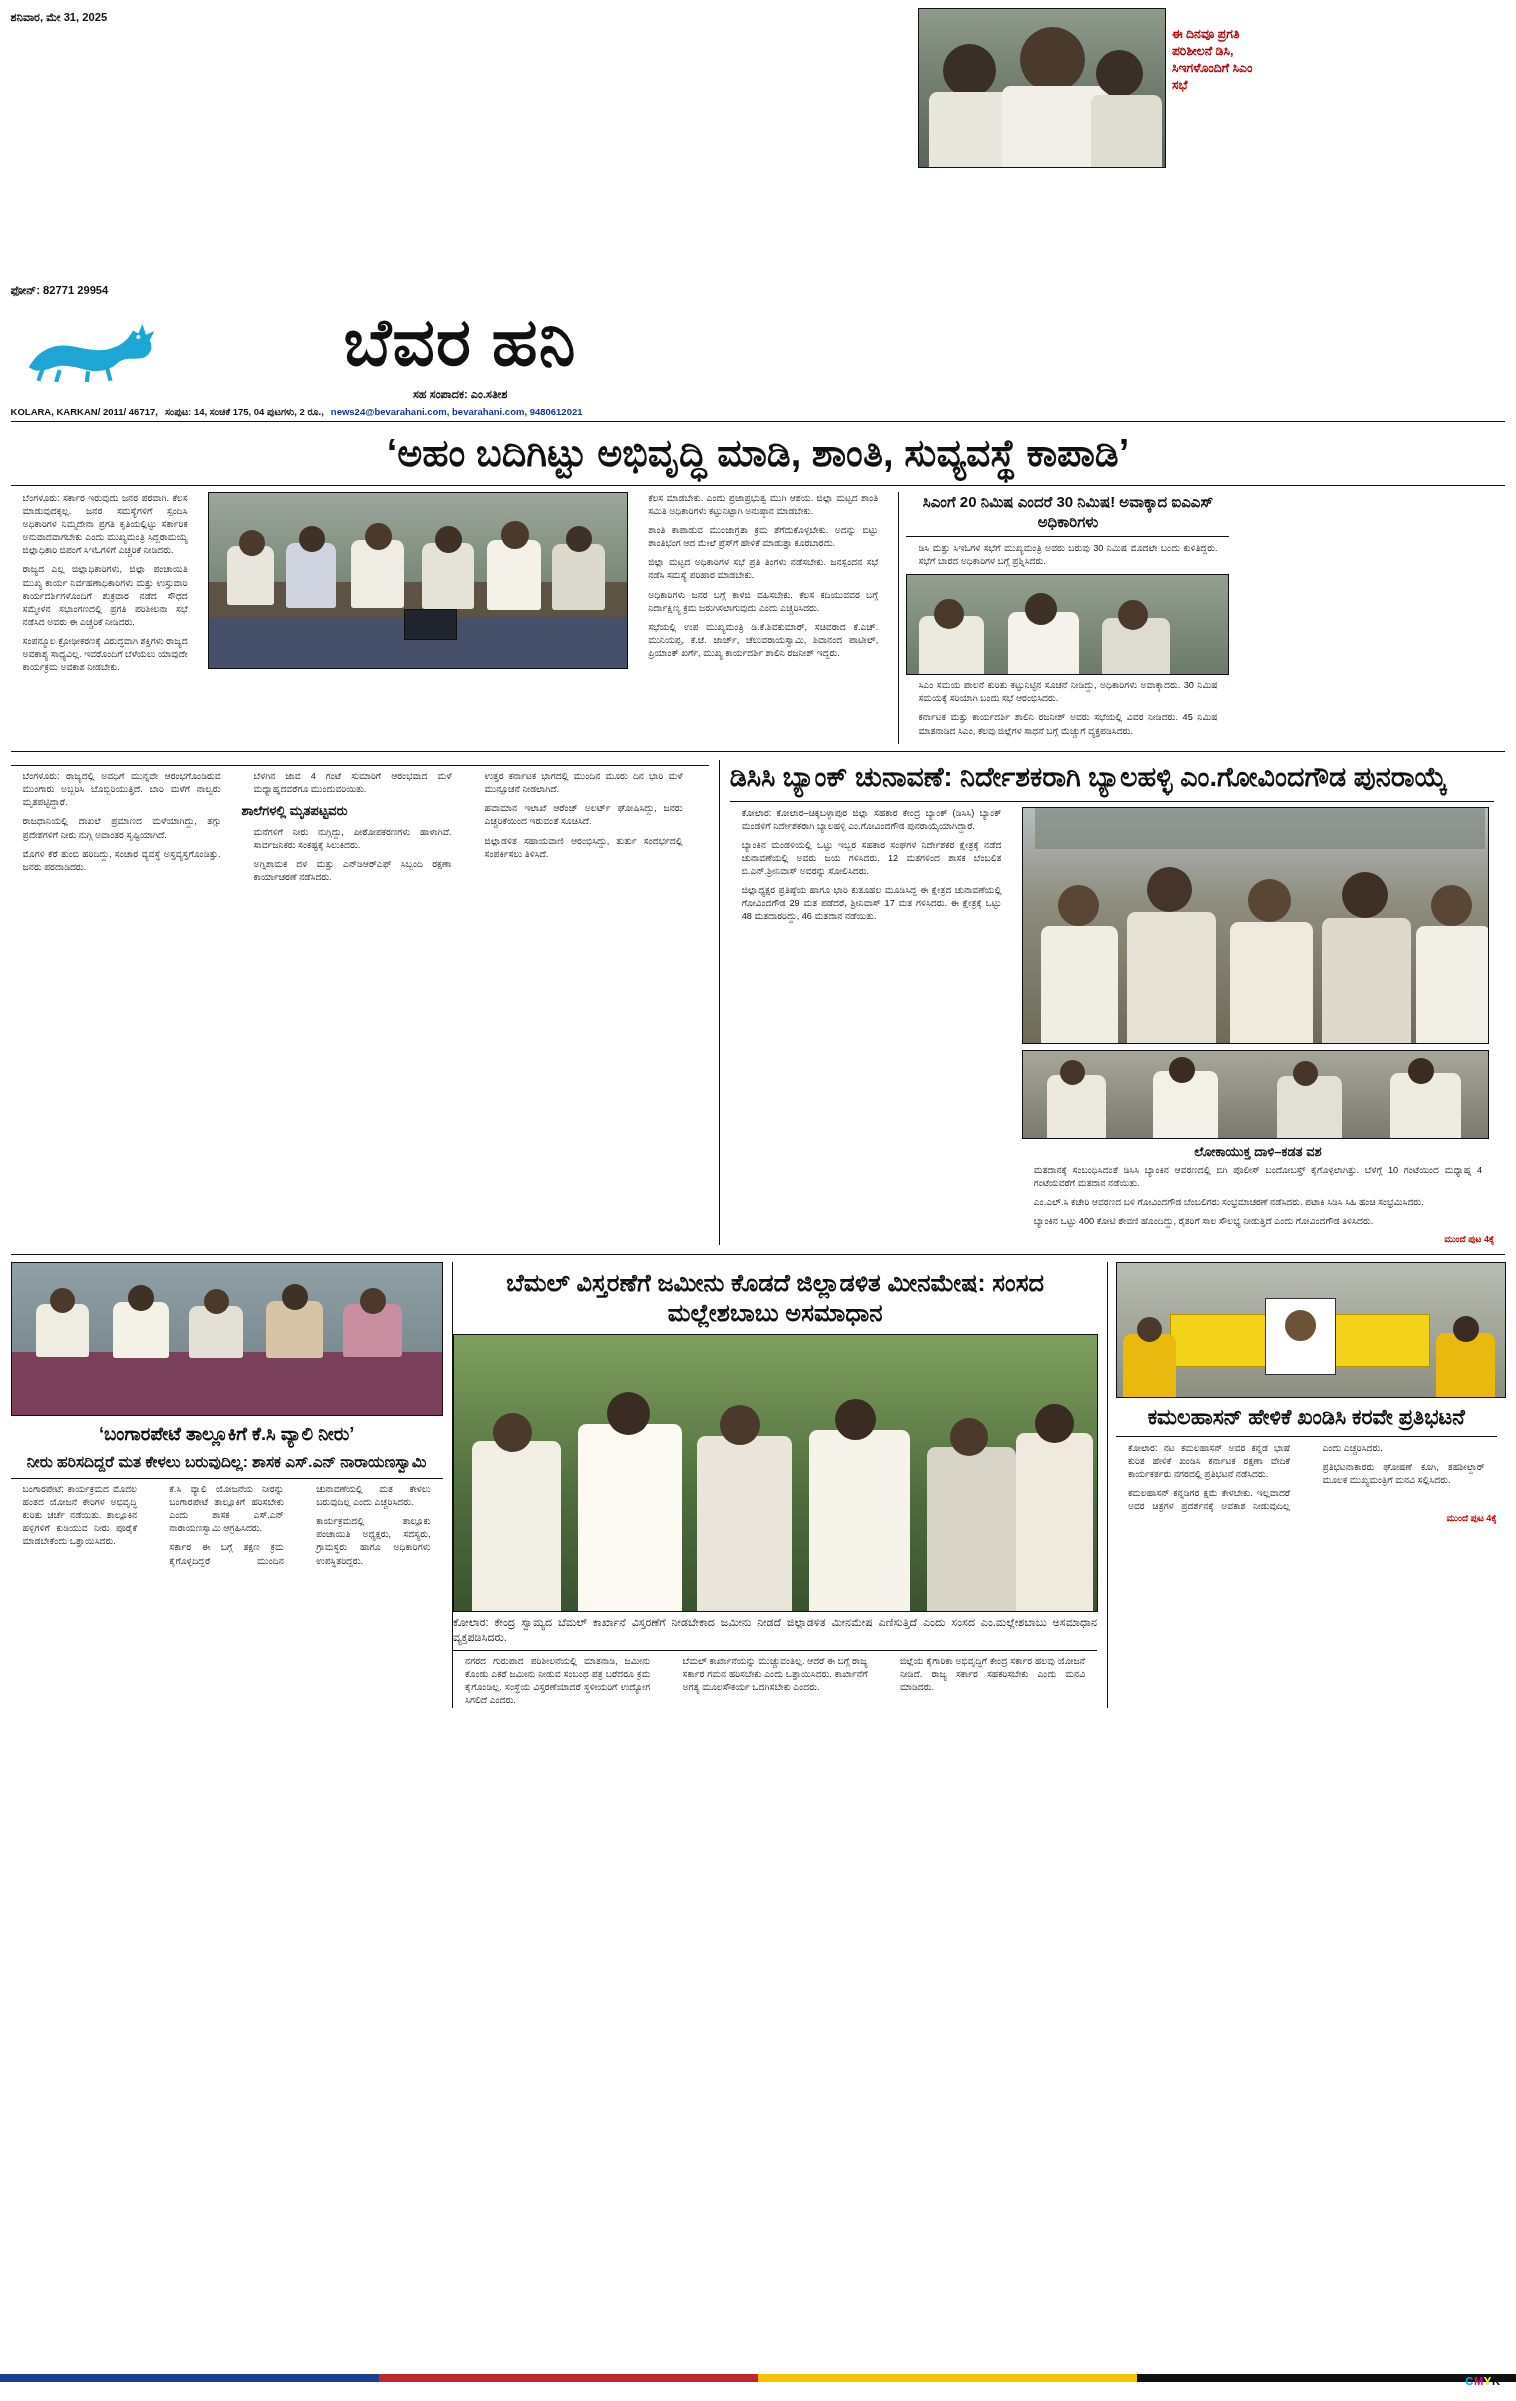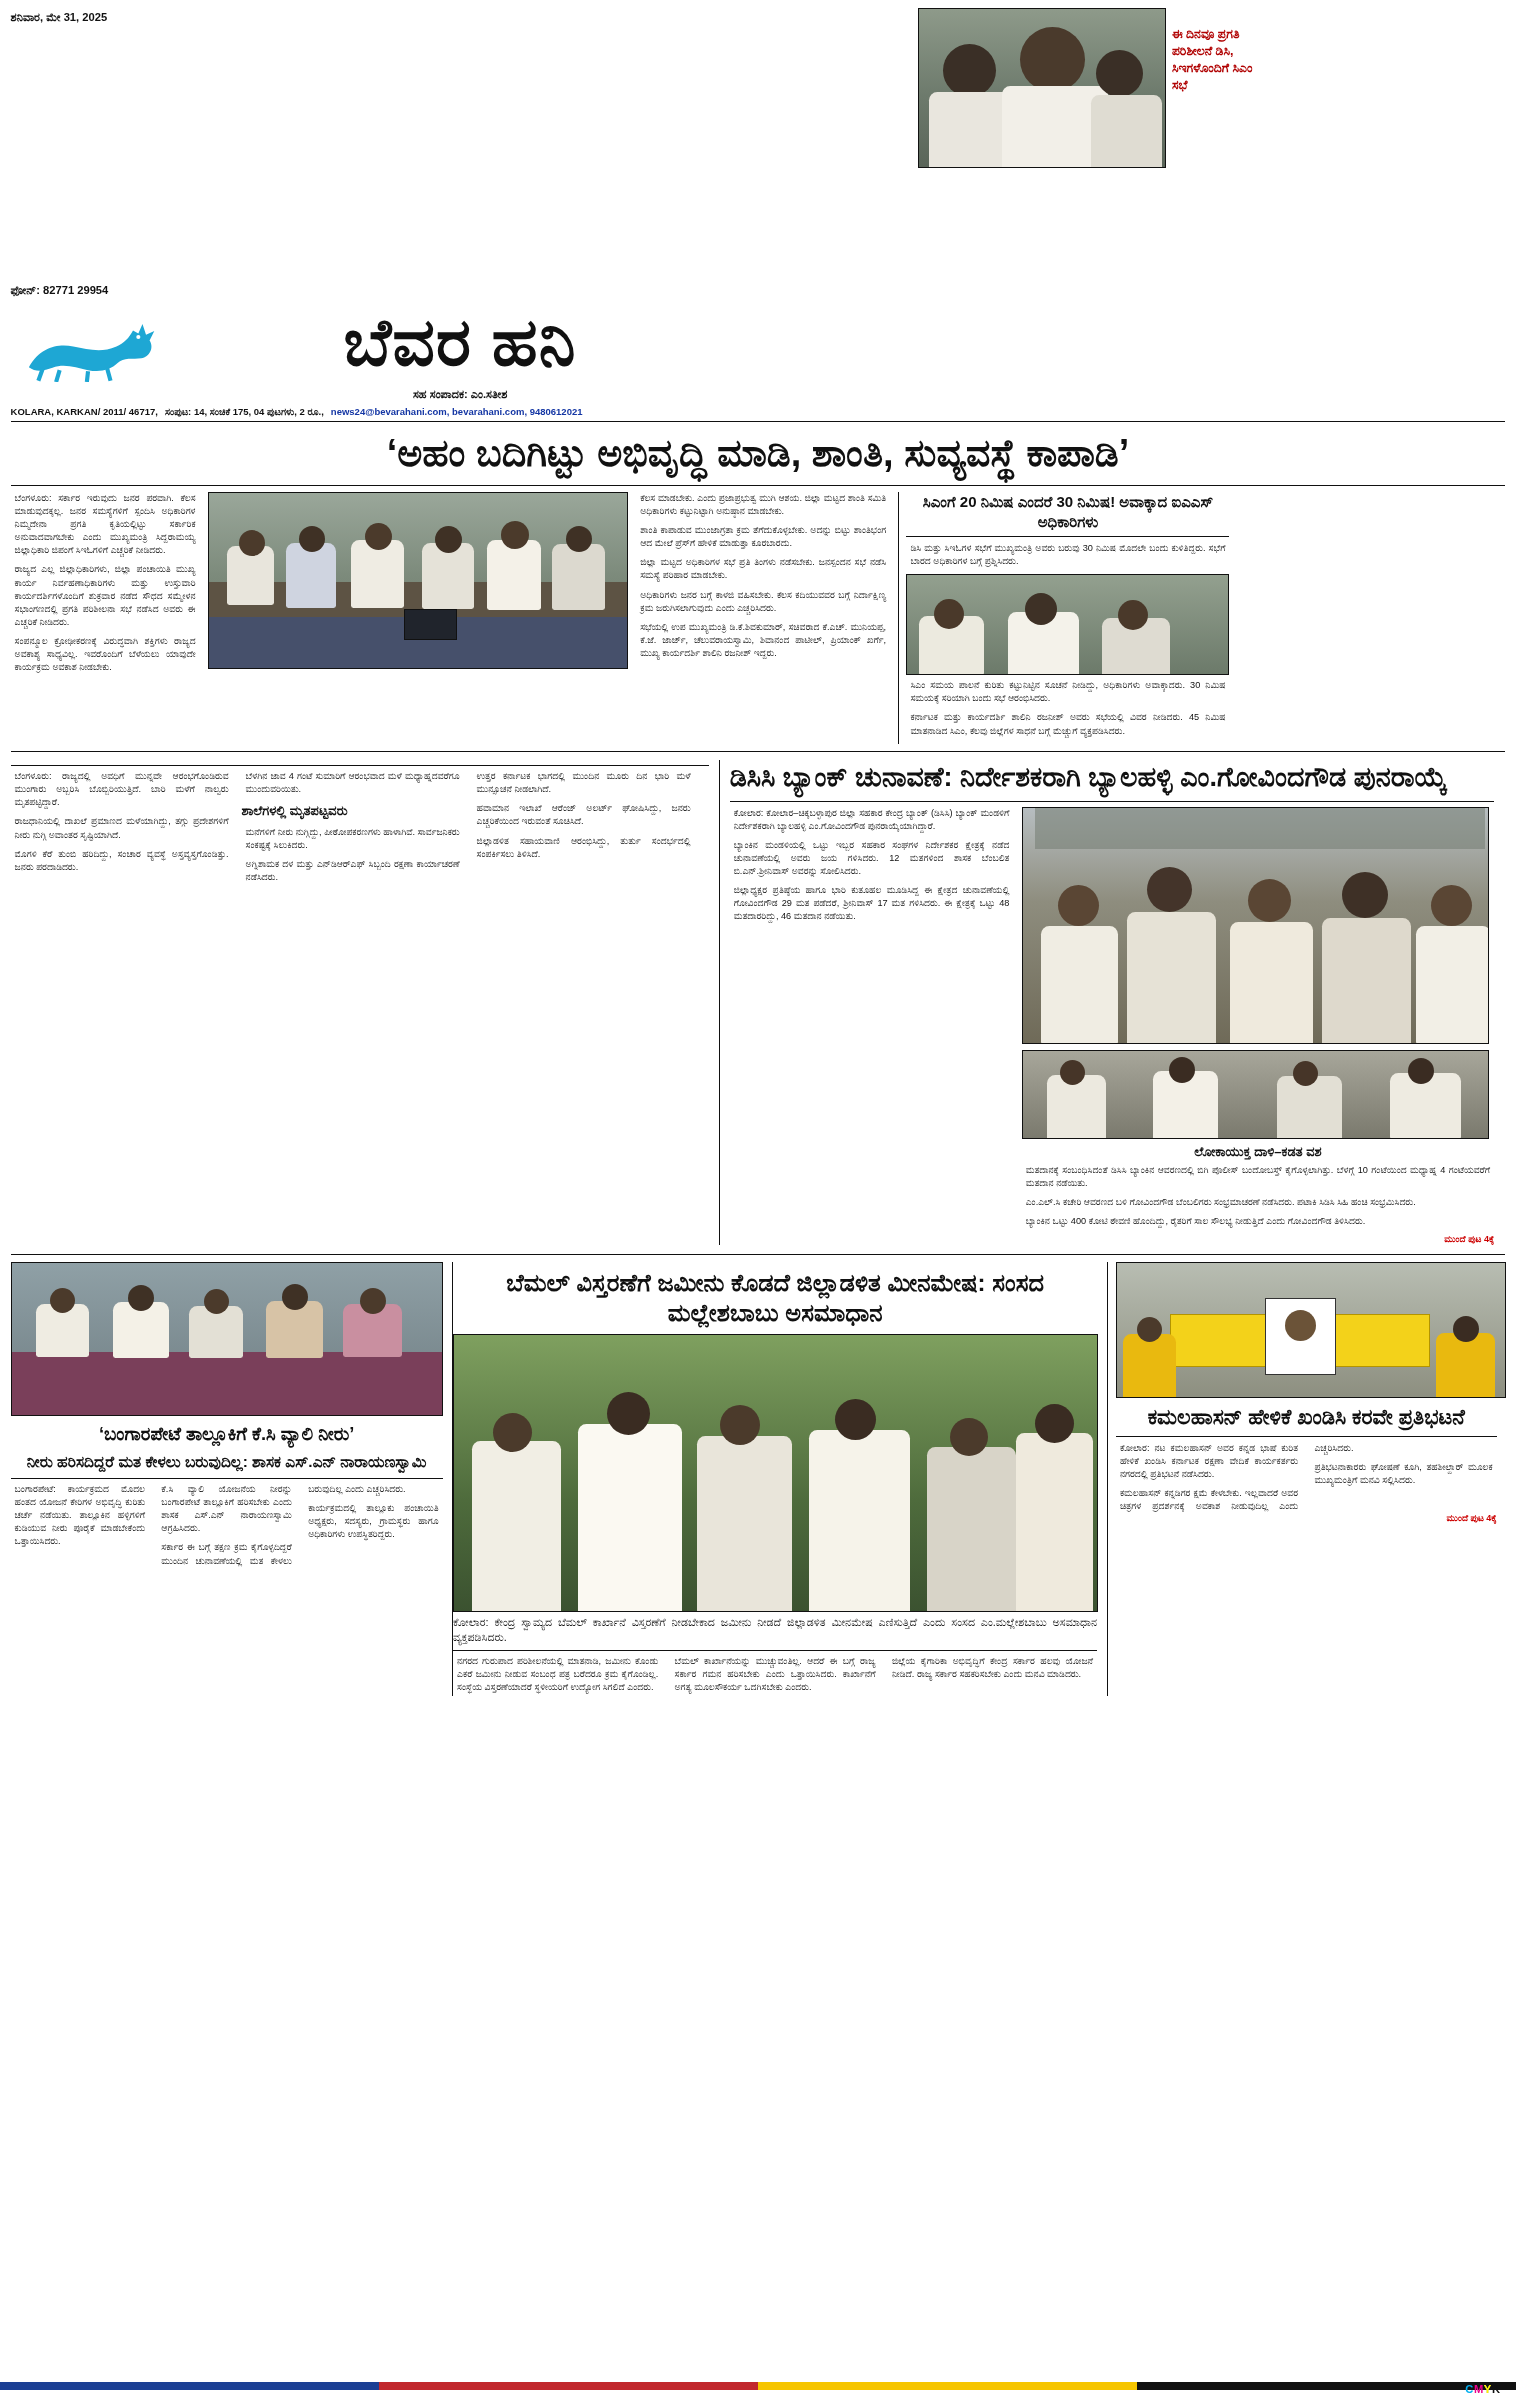--- a/index.html
+++ b/index.html
@@ -31,21 +31,21 @@
   
   .lead-head { text-align:center; padding:9.5px 0 2.4px; }
   .lead-head h1 { font-size:38px; margin:0; font-weight:bold; letter-spacing:0px; }
   .lead-head h2 { font-size:24px; margin:8.3px 0 0; font-weight:bold; }
   .rule { border-bottom:1.8px solid #111; margin:7px 0 6px; }
   .thinrule { border-bottom:0.9px solid #111; margin:4.7px 0; }
 
   
   .lead-grid { display:flex; gap:8.3px; }
   .col { font-size:9.2px; line-height:1.42; text-align:justify; }
-  .col p { margin:0 4px 6px; }
+  .col p { margin:0 12px 6px; }
   .c1 { width:189px; }
   .c2 { width:420px; }
   .c3 { width:254px; }
   .c4 { width:177px; }
 
   .photo { border:1.2px solid #111; background:#7f8470; position:relative; overflow:hidden; }
   .ph-assembly { width:420px; height:177px; }
 
   .sidebox { border:0; }
   .sidebox h3 { font-size:15px; margin:0 0 4.7px; font-weight:bold; text-align:center; line-height:1.3; }
@@ -77,21 +77,21 @@
   .b-head { font-size:18.3px; font-weight:bold; line-height:1.3; text-align:center; margin:6px 0; }
   .b-head.small { font-size:15.4px; }
   .b-head2 { font-size:24px; font-weight:bold; line-height:1.25; text-align:center; margin:6px 0; }
   .caption { font-size:11px; line-height:1.35; margin:3.5px 0 4.7px; text-align:justify; }
   .twocol { column-count:2; column-gap:8.3px; }
   .threecol { column-count:3; column-gap:8.3px; }
 
   .more { color:#c00; font-size:9px; font-weight:bold; text-align:right; }
 
   
-  .footer { position:absolute; left:0; bottom:4px; width:1516px; height:15.4px; }
+  .footer { position:absolute; left:0; bottom:12px; width:1516px; height:15.4px; }
   .fbar { display:flex; height:8.3px; }
   .fbar div { flex:1; }
   .cmyk { position:absolute; right:15.4px; bottom:2.4px; font-size:11.2px; font-weight:bold; letter-spacing:0.6px; }
   .cmyk span:nth-child(1){color:#00aeef;} .cmyk span:nth-child(2){color:#ec008c;}
   .cmyk span:nth-child(3){color:#fff200; text-shadow:0 0 0.6px #999;} .cmyk span:nth-child(4){color:#111;}
 
   
   .fill { position:absolute; inset:0; }
   .room { background:linear-gradient(#8e9a8a 0%, #6d7a6c 55%, #5a6559 100%); }
   .crowdimg { background:linear-gradient(#b7bec1 0%, #8e8d7e 40%, #6f6a58 100%); }

